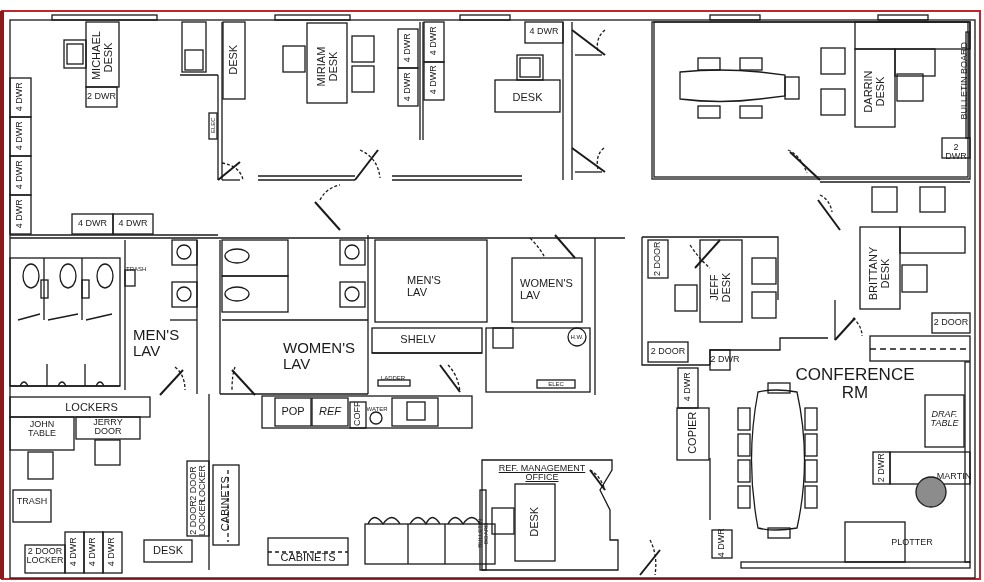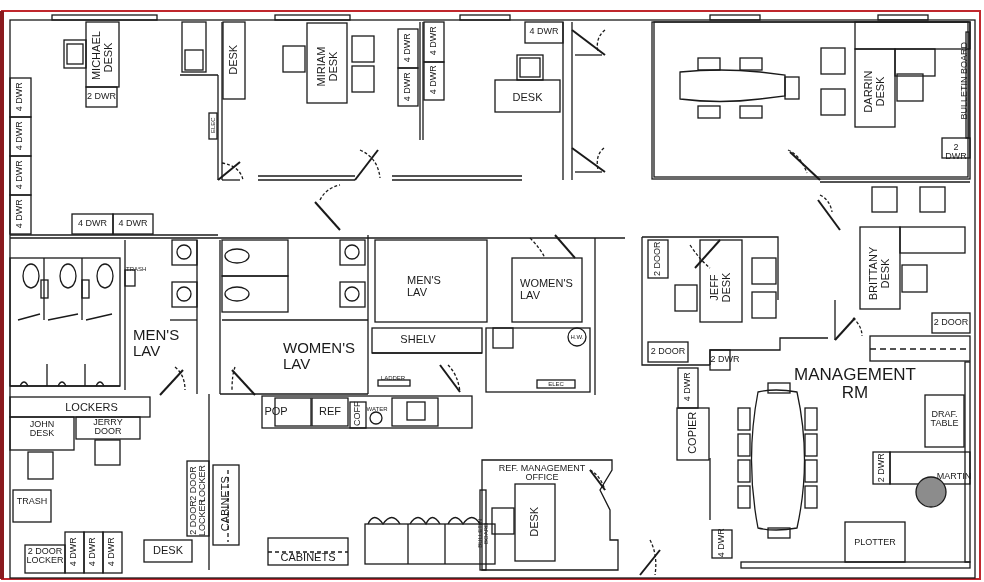--- a/index.html
+++ b/index.html
@@ -322,59 +322,59 @@
 LAV</div>
 <div class="lbl md" style="left:407px;top:275px;width:50px;text-align:left;">MEN'S
 LAV</div>
 <div class="lbl md" style="left:520px;top:278px;width:70px;text-align:left;">WOMEN'S
 LAV</div>
 <div class="lbl md" style="left:372px;top:334px;width:92px;">SHELV</div>
 <div class="lbl xs" style="left:376px;top:375px;width:34px;">LADDER</div>
 <div class="lbl xs" style="left:568px;top:334px;width:18px;">H.W.</div>
 <div class="lbl xs" style="left:537px;top:381px;width:38px;">ELEC</div>
 
-<div class="lbl md" style="left:258px;top:406px;width:36px;">POP</div>
-<div class="lbl md" style="left:312px;top:406px;width:36px;">REF</div>
+<div class="lbl md" style="left:275px;top:406px;width:36px;">POP</div>
+<div class="lbl md" style="left:312px;top:406px;width:36px;font-style:italic;">REF</div>
 <div class="lbl sm rot" style="left:343px;top:409px;width:30px;">COFF</div>
 <div class="lbl xs" style="left:366px;top:406px;width:22px;">WATER</div>
 
 <div class="lbl md" style="left:10px;top:402px;width:163px;">LOCKERS</div>
 <div class="lbl sm" style="left:10px;top:420px;width:64px;">JOHN
-DESK</div>
+TABLE</div>
 <div class="lbl sm" style="left:76px;top:418px;width:64px;">JERRY
 DOOR</div>
 <div class="lbl sm" style="left:13px;top:497px;width:38px;">TRASH</div>
 <div class="lbl sm" style="left:25px;top:547px;width:40px;">2 DOOR
 LOCKER</div>
 <div class="lbl sm rot" style="left:54px;top:547px;width:40px;">4 DWR</div>
 <div class="lbl sm rot" style="left:73px;top:547px;width:40px;">4 DWR</div>
 <div class="lbl sm rot" style="left:92px;top:547px;width:40px;">4 DWR</div>
 <div class="lbl md" style="left:144px;top:545px;width:48px;">DESK</div>
 <div class="lbl sm rot" style="left:168px;top:474px;width:60px;">2 DOOR
 LOCKER</div>
 <div class="lbl sm rot" style="left:168px;top:508px;width:60px;">2 DOOR
 LOCKER</div>
 <div class="lbl md rot" style="left:196px;top:498px;width:60px;">CABINETS</div>
 <div class="lbl md" style="left:268px;top:552px;width:80px;">CABINETS</div>
 <div class="lbl xs rot" style="left:458px;top:527px;width:50px;">BULLETIN BOARD</div>
 
-<div class="lbl sm" style="left:492px;top:464px;width:100px;">REF. MANAGEMENT
+<div class="lbl sm" style="left:492px;top:464px;width:100px;text-decoration:underline;">REF. MANAGEMENT
 OFFICE</div>
 <div class="lbl md rot" style="left:510px;top:516px;width:50px;">DESK</div>
 
 <div class="lbl sm rot" style="left:638px;top:254px;width:40px;">2 DOOR</div>
 <div class="lbl md rot" style="left:696px;top:276px;width:50px;">JEFF
 DESK</div>
 <div class="lbl sm" style="left:648px;top:347px;width:40px;">2 DOOR</div>
 <div class="lbl md rot" style="left:845px;top:262px;width:70px;">BRITTANY
 DESK</div>
 <div class="lbl sm" style="left:932px;top:318px;width:38px;">2 DOOR</div>
 
 <div class="lbl sm" style="left:710px;top:355px;width:30px;">2 DWR</div>
-<div class="lbl xl" style="left:790px;top:366px;width:130px;">MANAGEMENT RM</div>
+<div class="lbl xl" style="left:790px;top:366px;width:130px;">CONFERENCE RM</div>
 <div class="lbl sm rot" style="left:668px;top:382px;width:40px;">4 DWR</div>
 <div class="lbl md rot" style="left:668px;top:427px;width:50px;">COPIER</div>
-<div class="lbl sm" style="left:925px;top:410px;width:39px;">DRAF.
+<div class="lbl sm" style="left:925px;top:410px;width:39px;font-style:italic;">DRAF.
 TABLE</div>
 <div class="lbl sm rot" style="left:862px;top:463px;width:40px;">2 DWR</div>
 <div class="lbl sm" style="left:890px;top:472px;width:80px;padding-left:24px;">MARTIN</div>
-<div class="lbl sm" style="left:845px;top:538px;width:60px;">PLOTTER</div>
+<div class="lbl sm" style="left:845px;top:538px;width:60px;padding-left:37px;">PLOTTER</div>
 <div class="lbl sm rot" style="left:702px;top:538px;width:40px;">4 DWR</div>
 
 </body></html>

